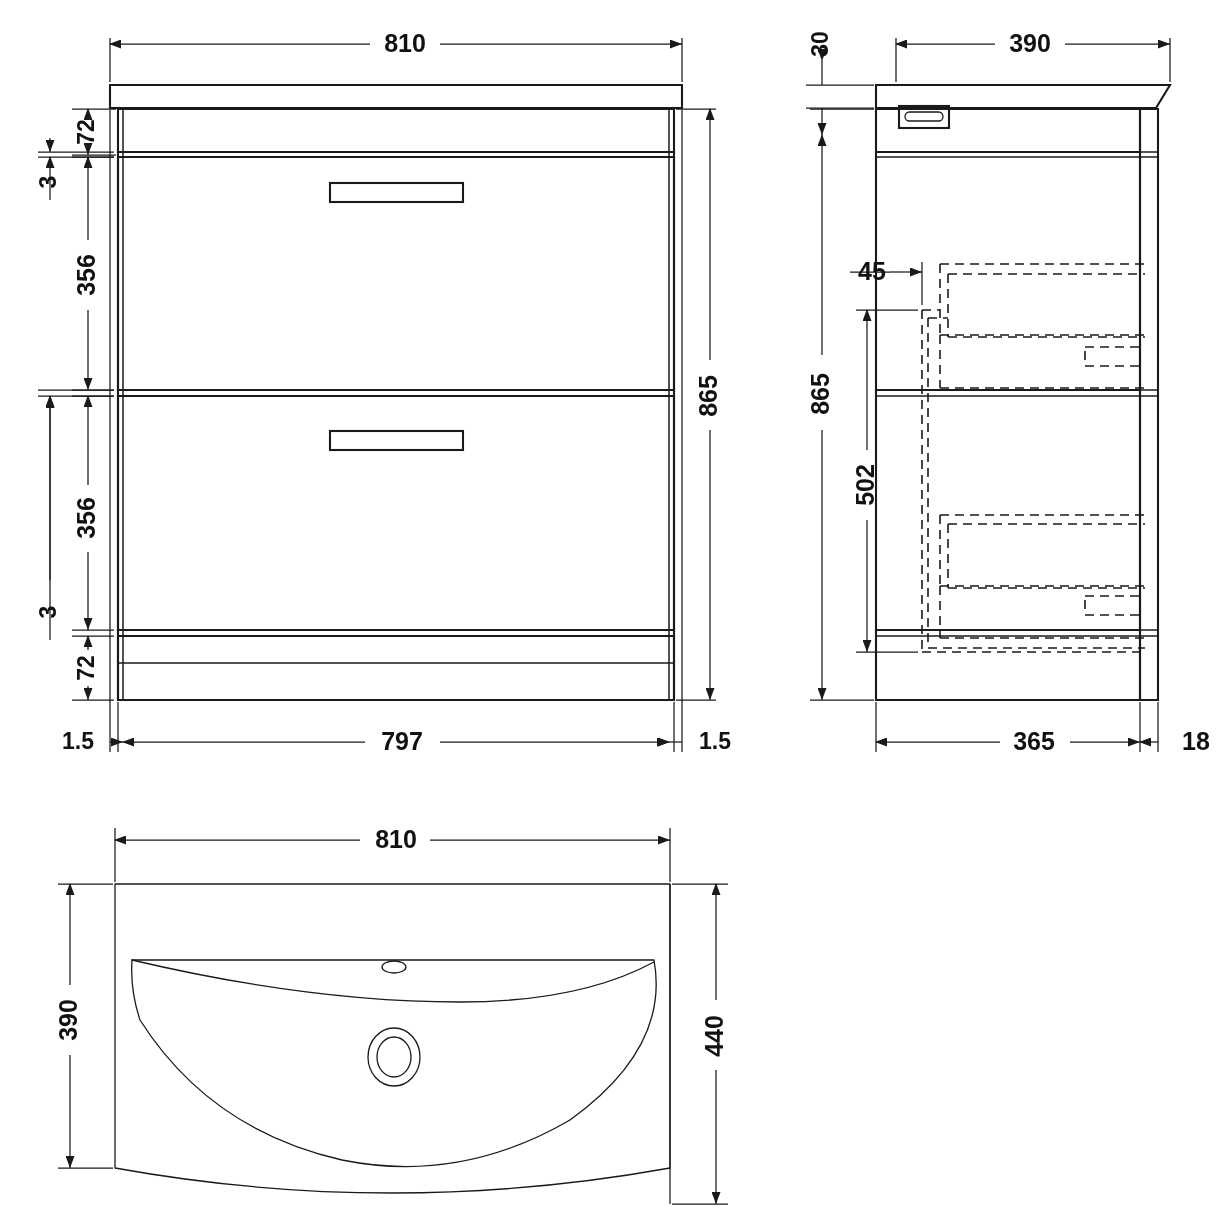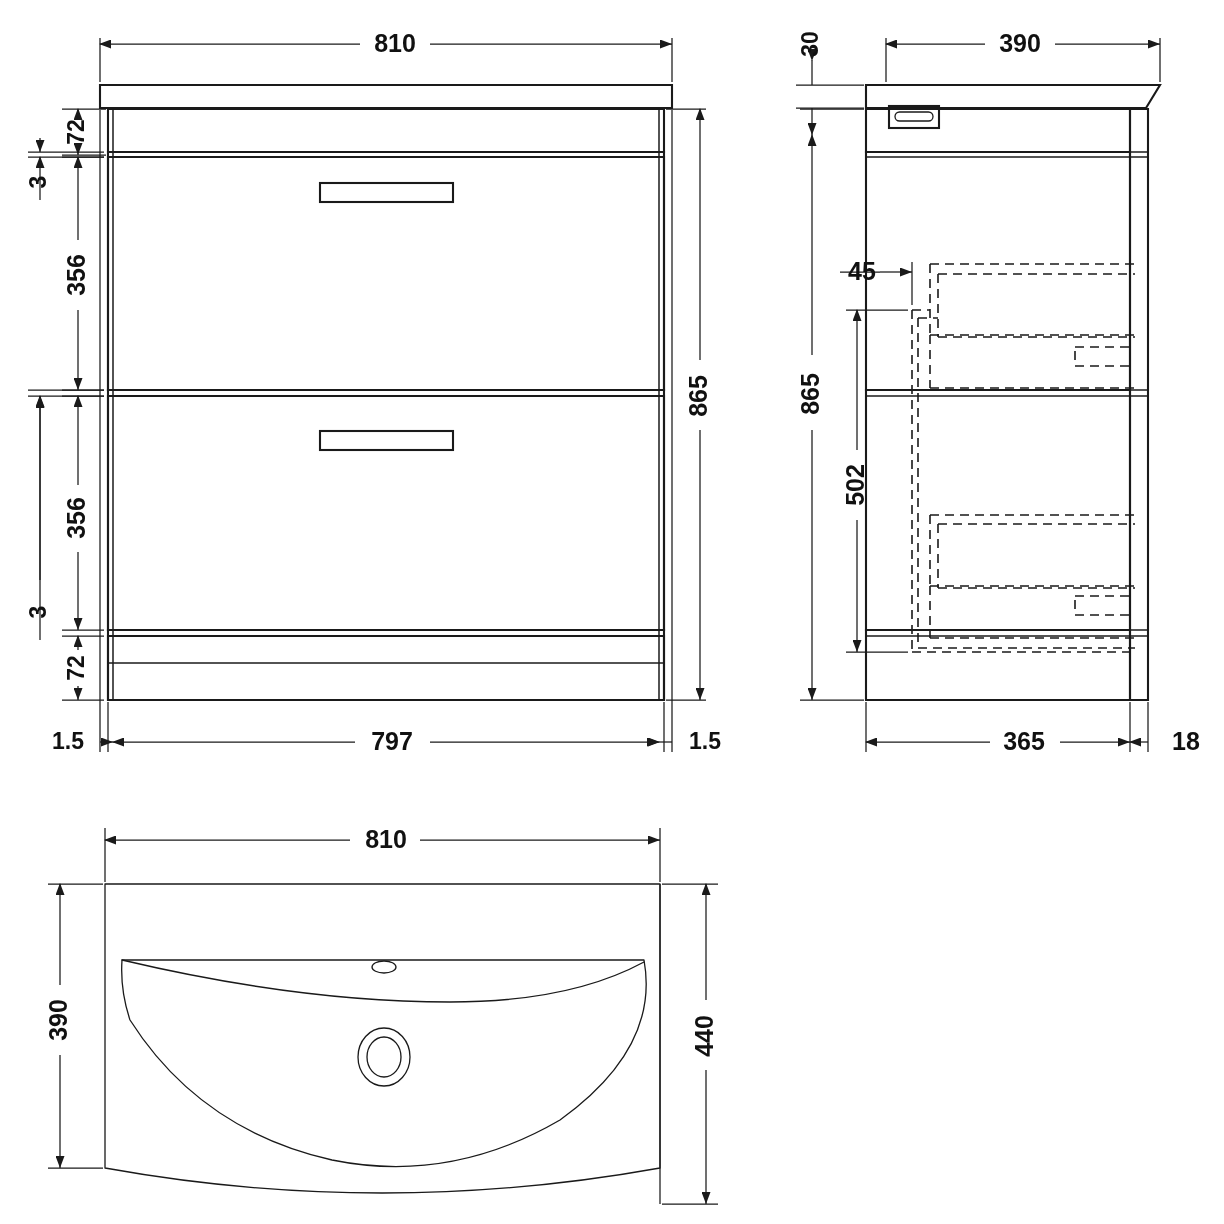--- a/index.html
+++ b/index.html
@@ -10,21 +10,21 @@
   }
   body {
     width: 1224px;
     height: 1224px;
     font-family: "Liberation Sans", sans-serif;
     overflow: hidden;
     position: relative;
   }
   #drawing-root {
     position: absolute;
-    left: 0; top: 0;
+    left: 10px; top: 0;
     width: 1036px;
     height: 1224px;
   }
   svg.tech-drawing {
     display: block;
     width: 1224px;
     height: 1224px;
     background: #ffffff;
   }
   .obj {

